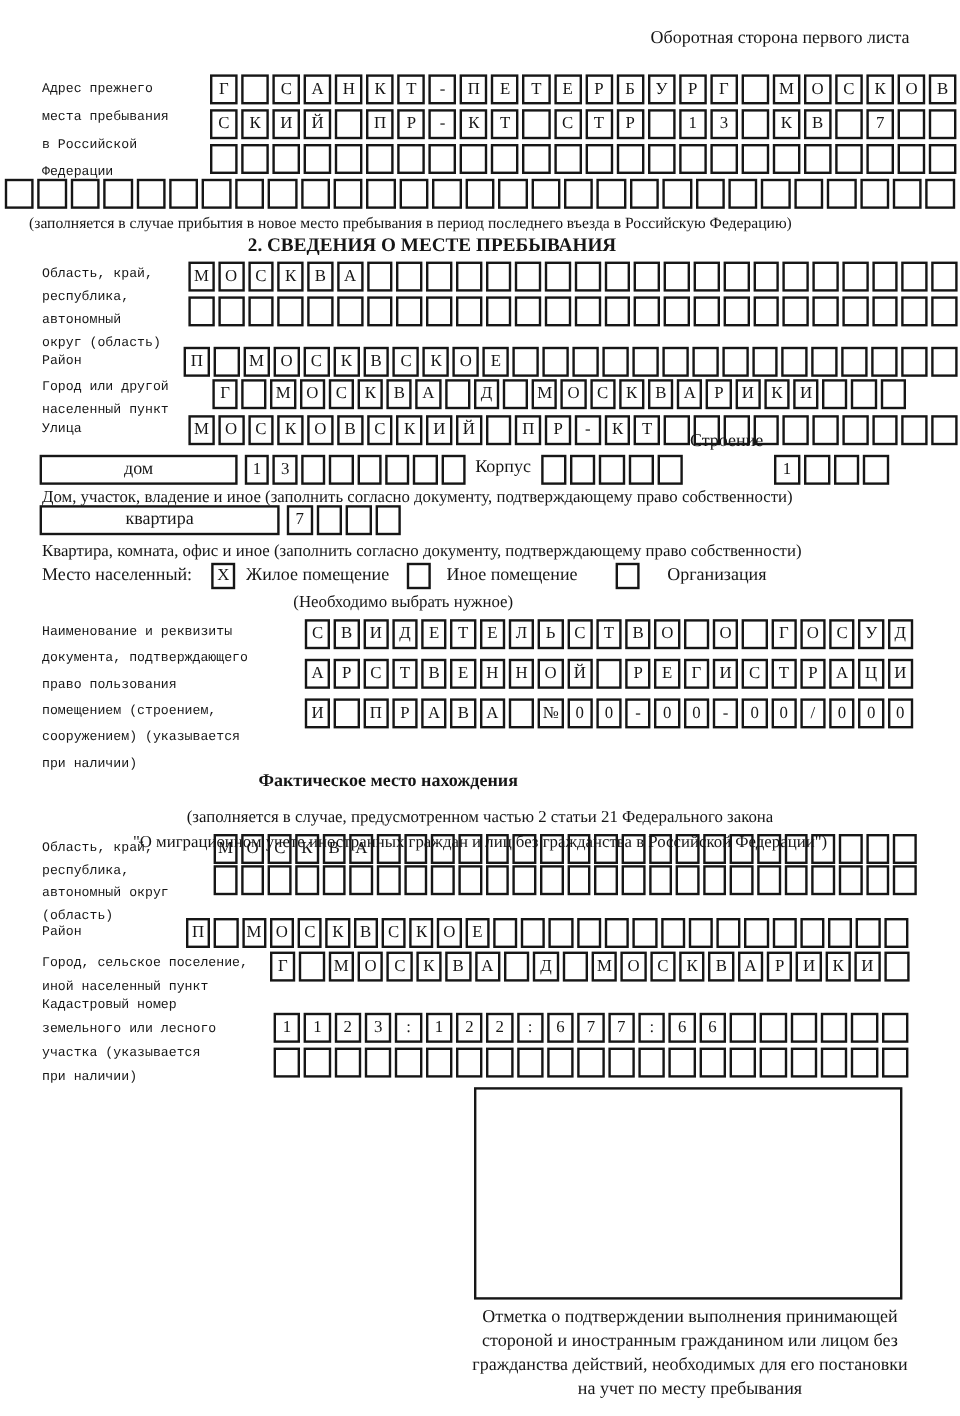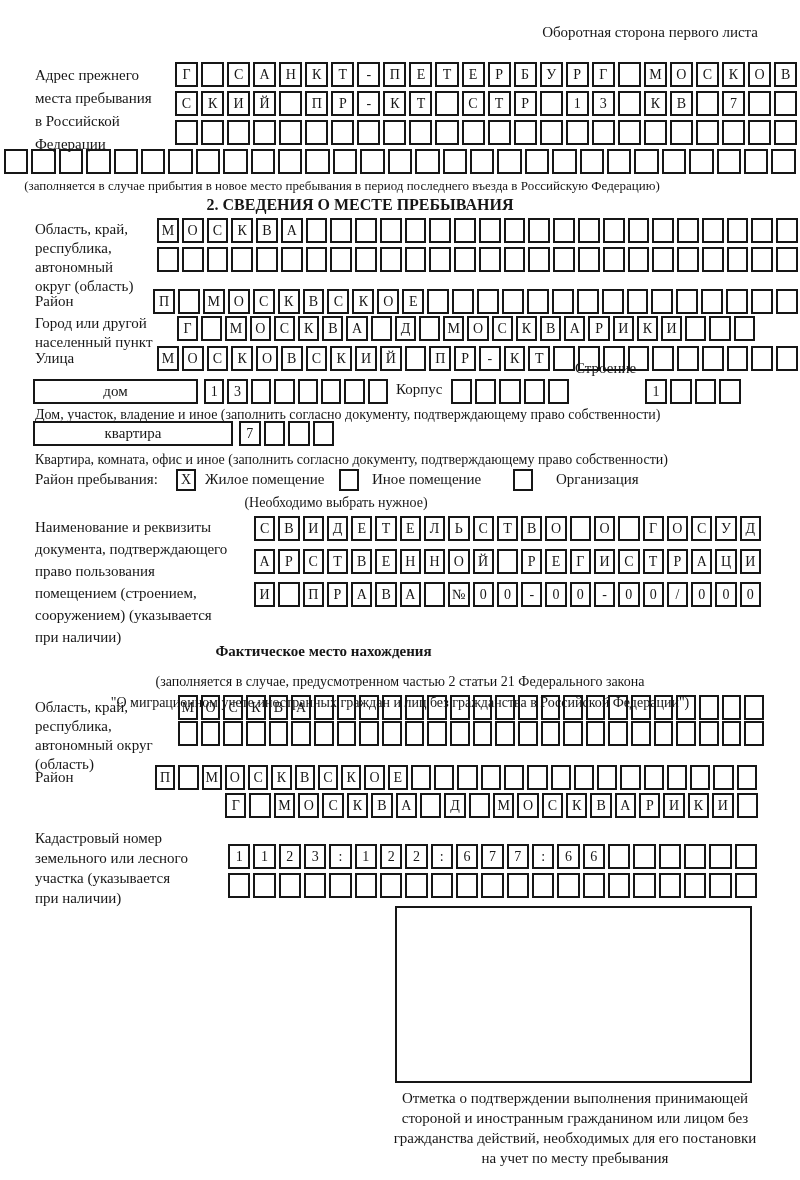--- a/index.html
+++ b/index.html
@@ -1,19 +1,19 @@
 <!DOCTYPE html>
 <html><head>
 <meta charset="utf-8">
 <style>
   html,body{margin:0;padding:0;background:#fff;}
   .page{position:relative;width:800px;height:1180px;background:#ffffff;
         font-family:"Liberation Serif","DejaVu Serif",serif;color:#161616;overflow:hidden;}
   .abs{position:absolute;}
-  .lbl{position:absolute;white-space:pre-line;font-size:15px;line-height:19px;}
+  .lbl{position:absolute;white-space:pre-line;font-size:11px;line-height:19px;font-family:Liberation Mono, monospace;}
   .note{position:absolute;font-size:13px;}
   .center{text-align:center;}
   .bold{font-weight:700;}
   .boxrow{position:absolute;display:flex;gap:3px;}
   .boxrow .c{flex:1;border:2px solid #161616;height:21px;display:flex;align-items:center;
              justify-content:center;font-size:14px;line-height:14px;overflow:hidden;}
   .wbox{position:absolute;border:2px solid #161616;height:21px;display:flex;
         align-items:center;justify-content:center;font-size:15px;}
   .cb{position:absolute;border:2px solid #161616;width:16px;height:18px;display:flex;
       align-items:center;justify-content:center;font-size:14px;}
@@ -323,21 +323,21 @@
 
   <div class="wbox" style="left:33px;top:421px;width:196px;">квартира</div>
   <div class="boxrow" style="left:239px;top:421px;width:95px;">
       <div class="c">7</div>
       <div class="c"></div>
       <div class="c"></div>
       <div class="c"></div>
     </div>
   <div class="note" style="left:35px;top:452px;font-size:14px;">Квартира, комната, офис и иное (заполнить согласно документу, подтверждающему право собственности)</div>
 
-  <div class="abs" style="left:35px;top:471px;font-size:15px;">Район пребывания:</div>
+  <div class="abs" style="left:35px;top:471px;font-size:15px;">Место населенный:</div>
   <div class="cb" style="left:176px;top:469px;">X</div>
   <div class="abs" style="left:205px;top:471px;font-size:15px;">Жилое помещение</div>
   <div class="cb" style="left:339px;top:469px;"></div>
   <div class="abs" style="left:372px;top:471px;font-size:15px;">Иное помещение</div>
   <div class="cb" style="left:513px;top:469px;"></div>
   <div class="abs" style="left:556px;top:471px;font-size:15px;">Организация</div>
   <div class="note center" style="left:136px;top:495px;width:400px;font-size:14px;">(Необходимо выбрать нужное)</div>
 
   <div class="lbl" style="left:35px;top:516px;line-height:22px;">Наименование и реквизиты
 документа, подтверждающего
@@ -503,20 +503,22 @@
       <div class="c"></div>
       <div class="c"></div>
       <div class="c"></div>
       <div class="c"></div>
       <div class="c"></div>
       <div class="c"></div>
       <div class="c"></div>
       <div class="c"></div>
     </div>
 
+  <div class="lbl" style="left:35px;top:793px;line-height:20px;">Город, сельское поселение,
+иной населенный пункт</div>
   <div class="boxrow" style="left:225px;top:793px;width:533px;">
       <div class="c">Г</div>
       <div class="c"></div>
       <div class="c">М</div>
       <div class="c">О</div>
       <div class="c">С</div>
       <div class="c">К</div>
       <div class="c">В</div>
       <div class="c">А</div>
       <div class="c"></div>

